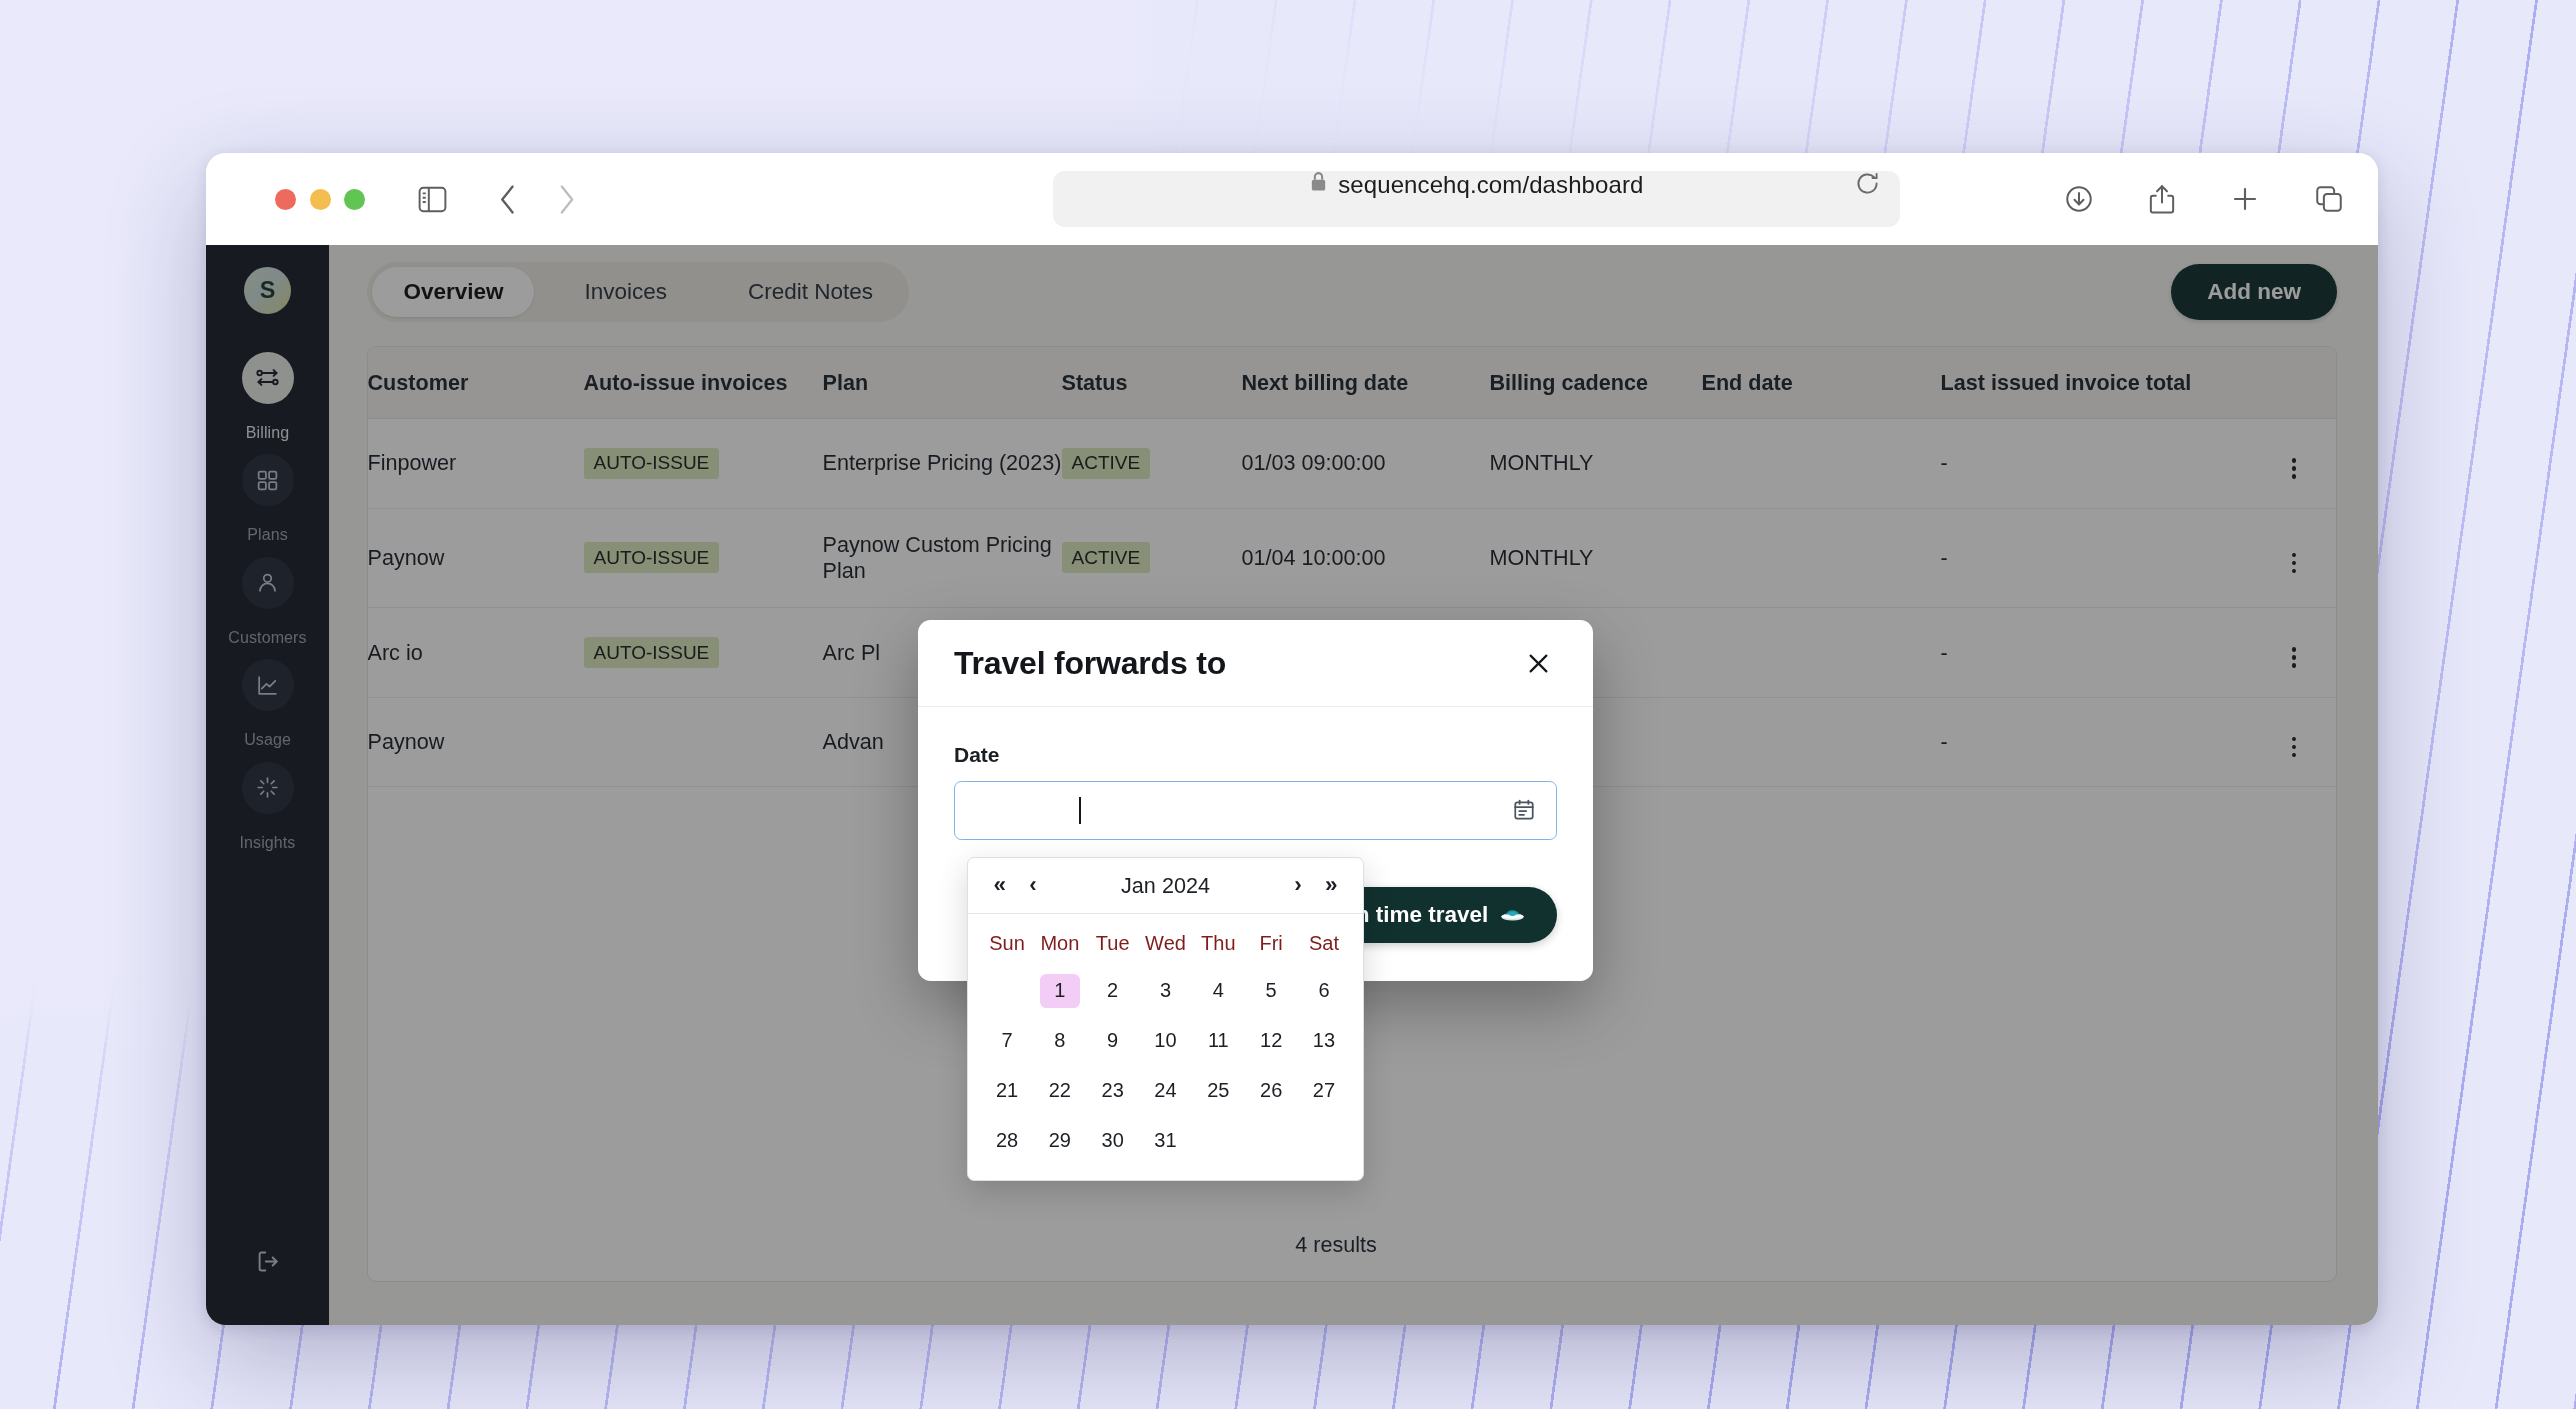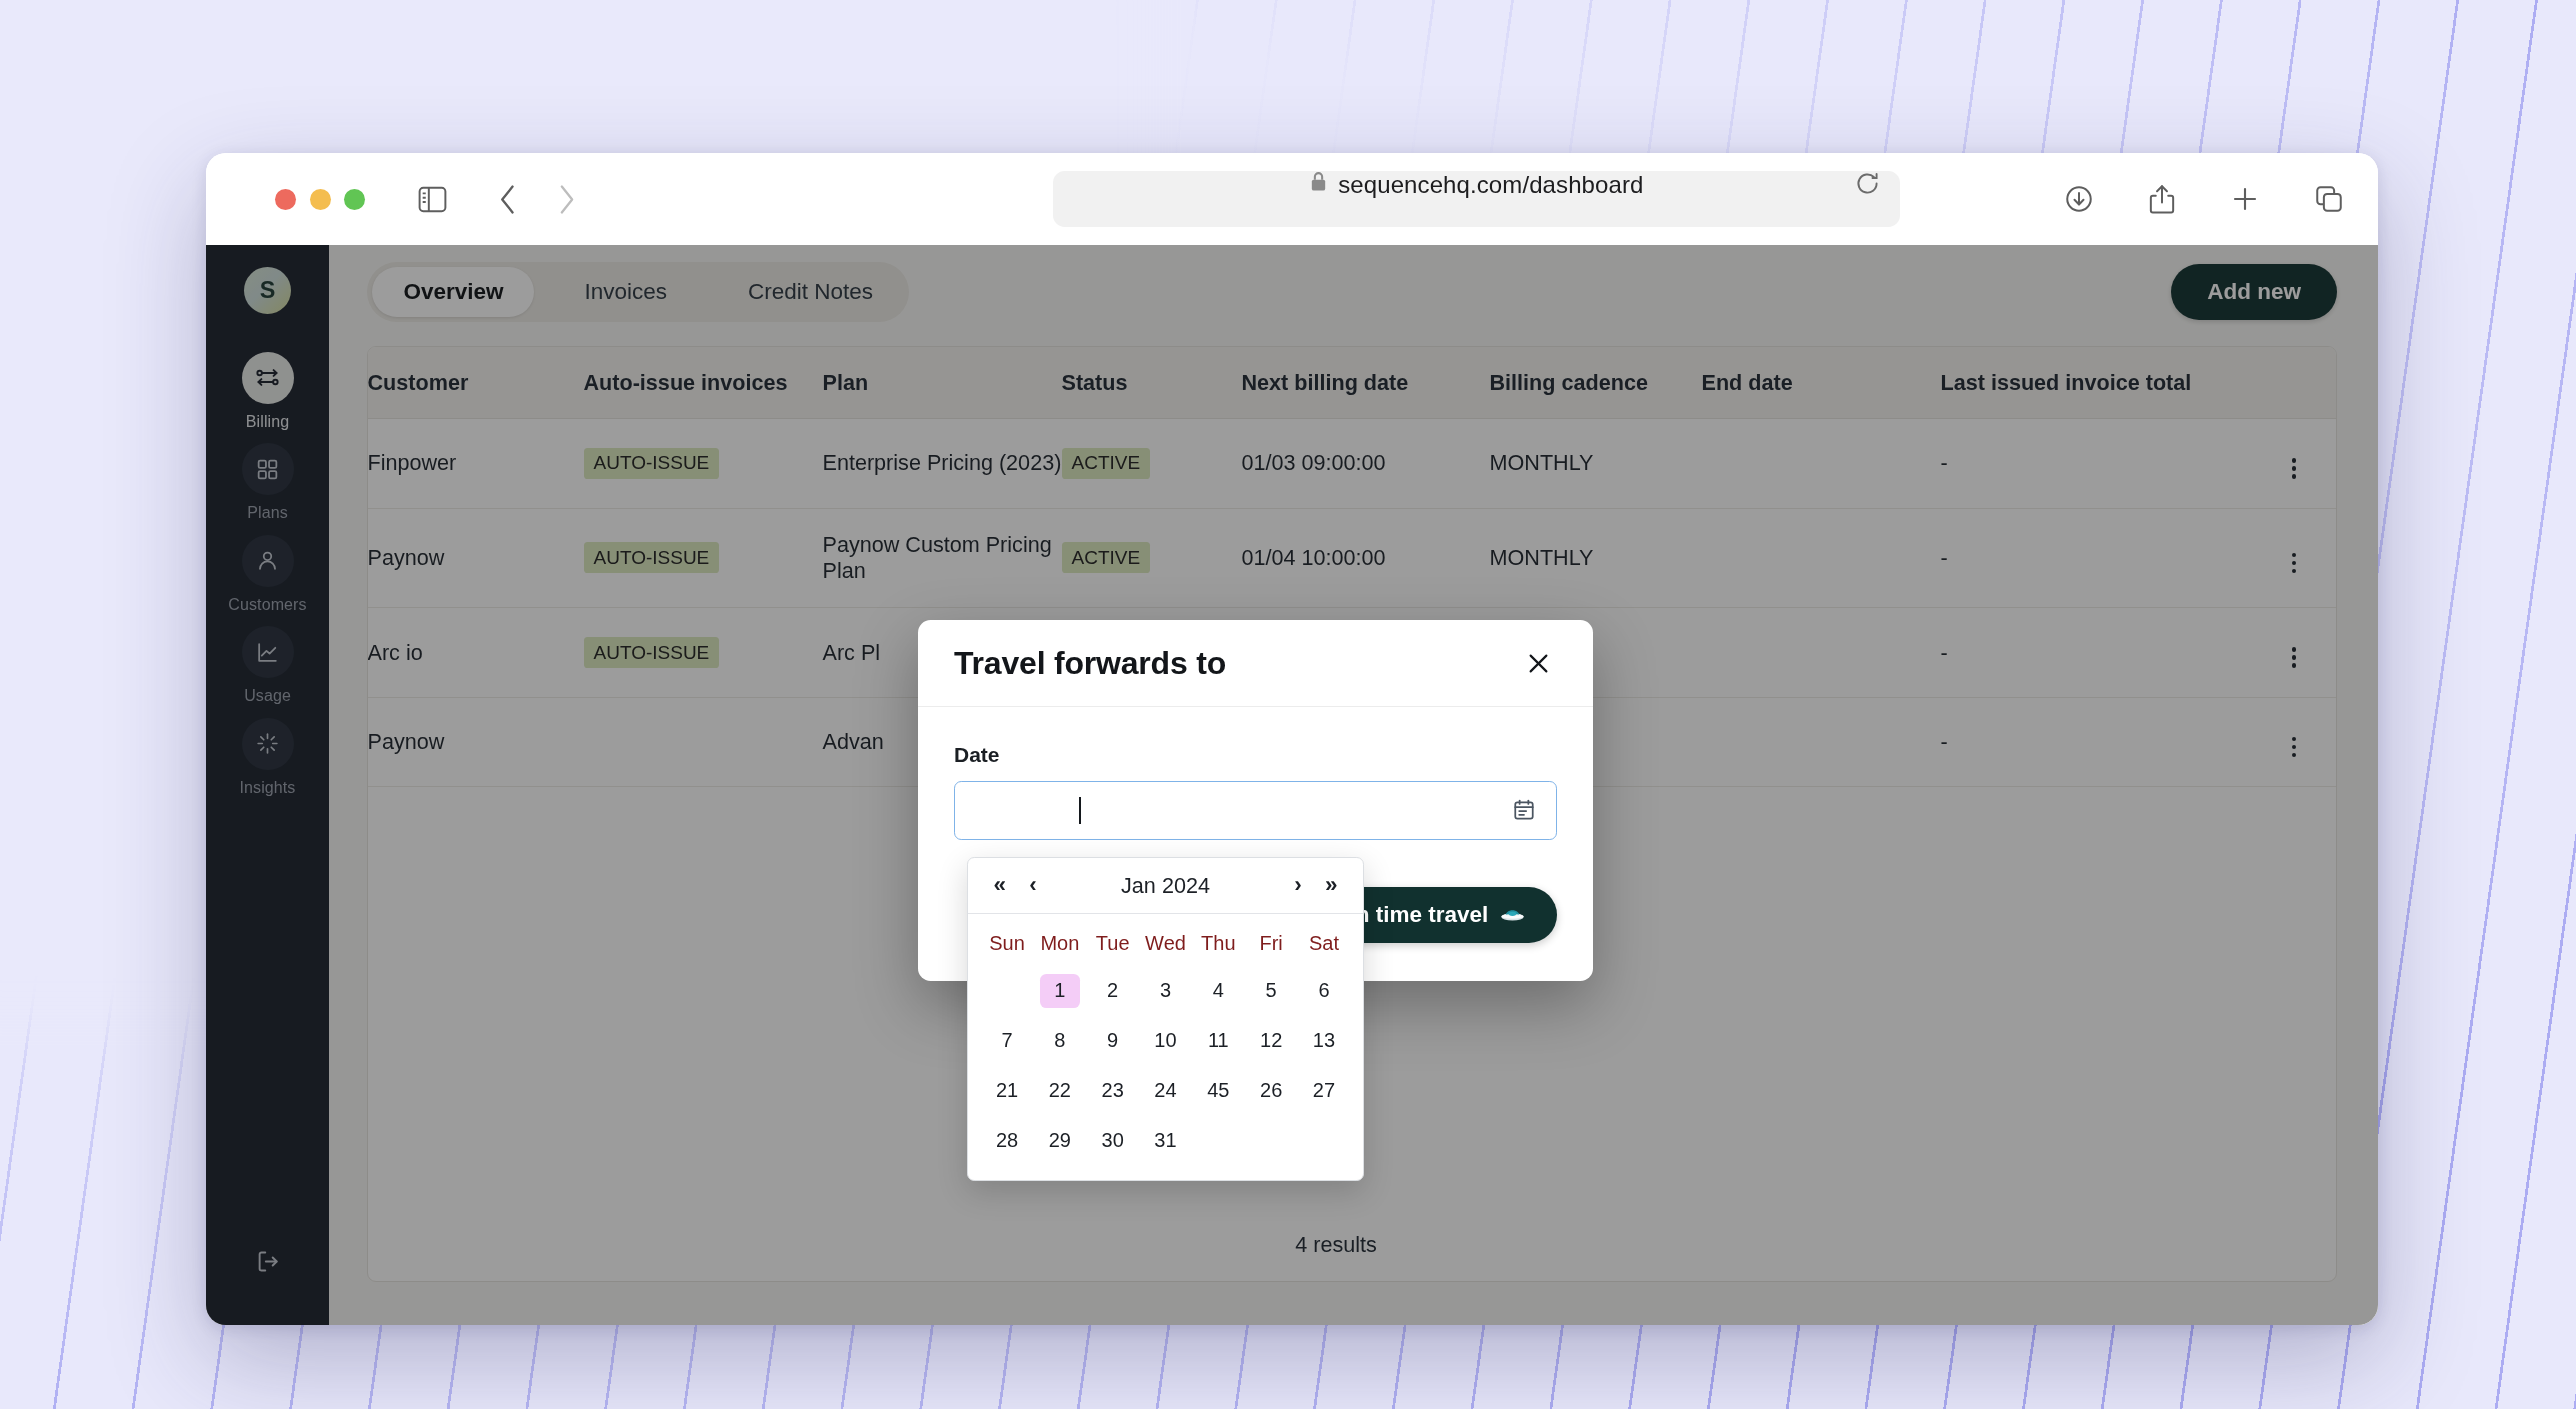--- a/index.html
+++ b/index.html
@@ -144,21 +144,21 @@
   .rail-icon {
     width: 52px; height: 52px;
     border-radius: 50%;
     background: #262e3b;
     display: flex; align-items: center; justify-content: center;
     color: #c5cad3;
   }
   .rail-item.active .rail-icon { background: #e9ece9; color: #1b212c; }
   .rail-label {
     font-size: 16px; color: #9aa1ad;
-    margin-top: 9px; letter-spacing: 0.1px;
+    margin-top: 20px; letter-spacing: 0.1px;
   }
   .rail-item.active .rail-label { color: #e6e9ec; }
   #rail-spacer { flex: 1; }
   #logout-item { margin-bottom: 38px; }
   #logout-item .rail-icon { background: transparent; }
 
   
   #app-main {
     flex: 1;
     position: relative;
@@ -752,21 +752,21 @@
             <div class="cal-cell cal-day"><span>10</span></div>
             <div class="cal-cell cal-day"><span>11</span></div>
             <div class="cal-cell cal-day"><span>12</span></div>
             <div class="cal-cell cal-day"><span>13</span></div>
           </div>
           <div class="cal-row">
             <div class="cal-cell cal-day"><span>21</span></div>
             <div class="cal-cell cal-day"><span>22</span></div>
             <div class="cal-cell cal-day"><span>23</span></div>
             <div class="cal-cell cal-day"><span>24</span></div>
-            <div class="cal-cell cal-day"><span>45</span></div>
+            <div class="cal-cell cal-day"><span>25</span></div>
             <div class="cal-cell cal-day"><span>26</span></div>
             <div class="cal-cell cal-day"><span>27</span></div>
           </div>
           <div class="cal-row">
             <div class="cal-cell cal-day"><span>28</span></div>
             <div class="cal-cell cal-day"><span>29</span></div>
             <div class="cal-cell cal-day"><span>30</span></div>
             <div class="cal-cell cal-day"><span>31</span></div>
             <div class="cal-cell cal-empty">.</div>
             <div class="cal-cell cal-empty">.</div>

